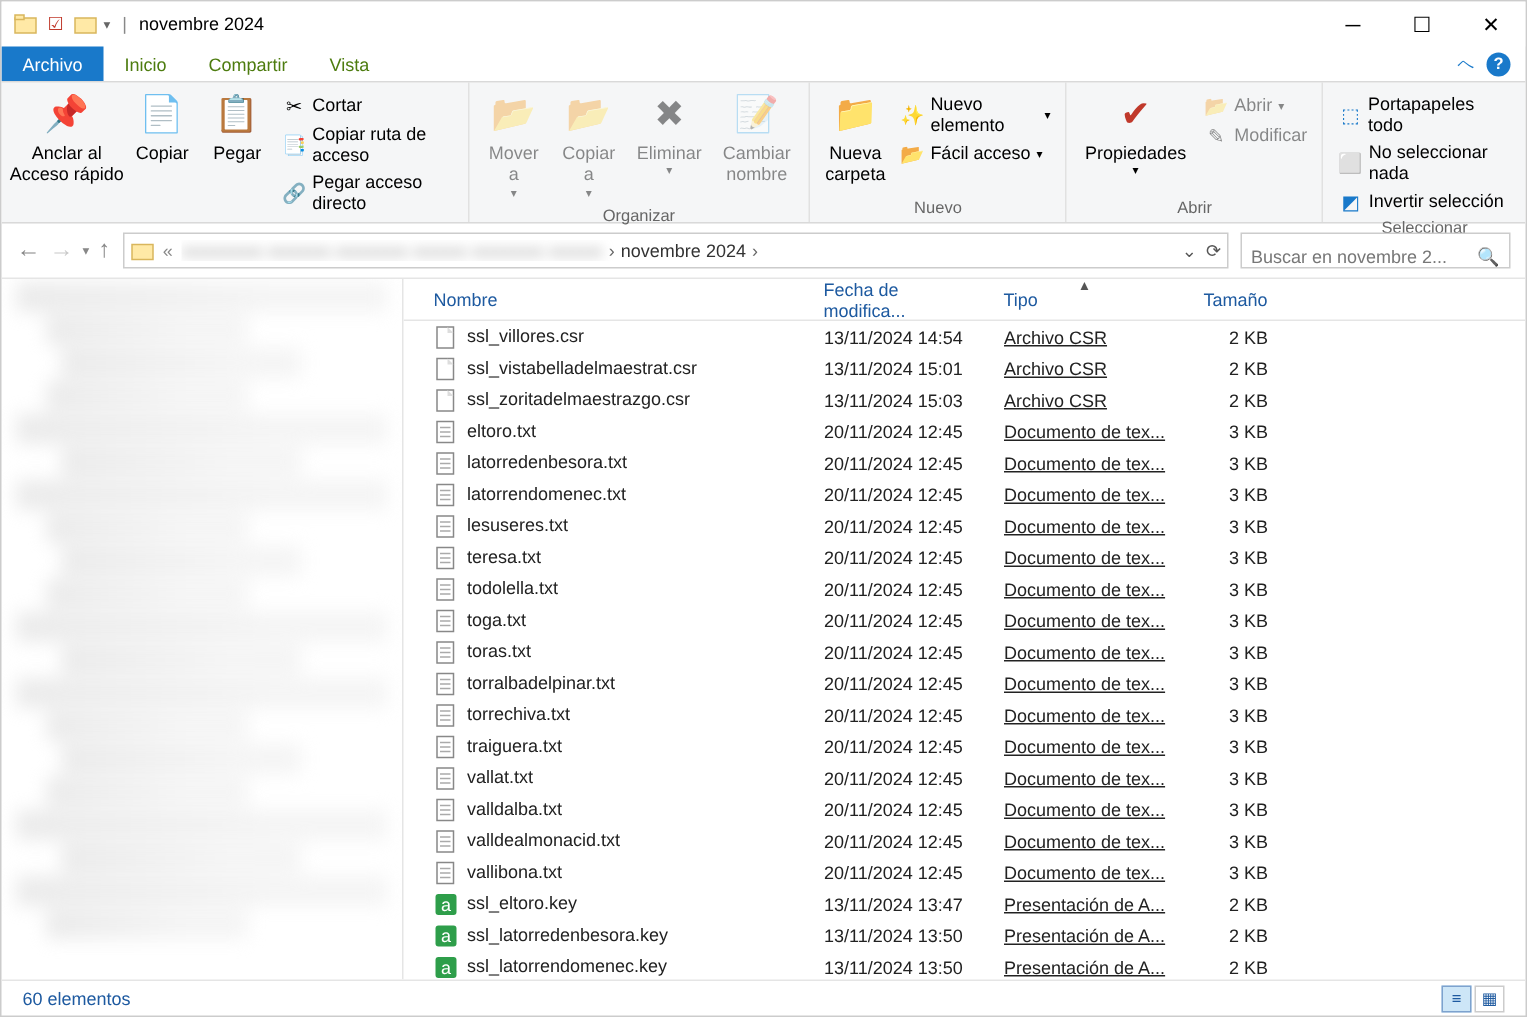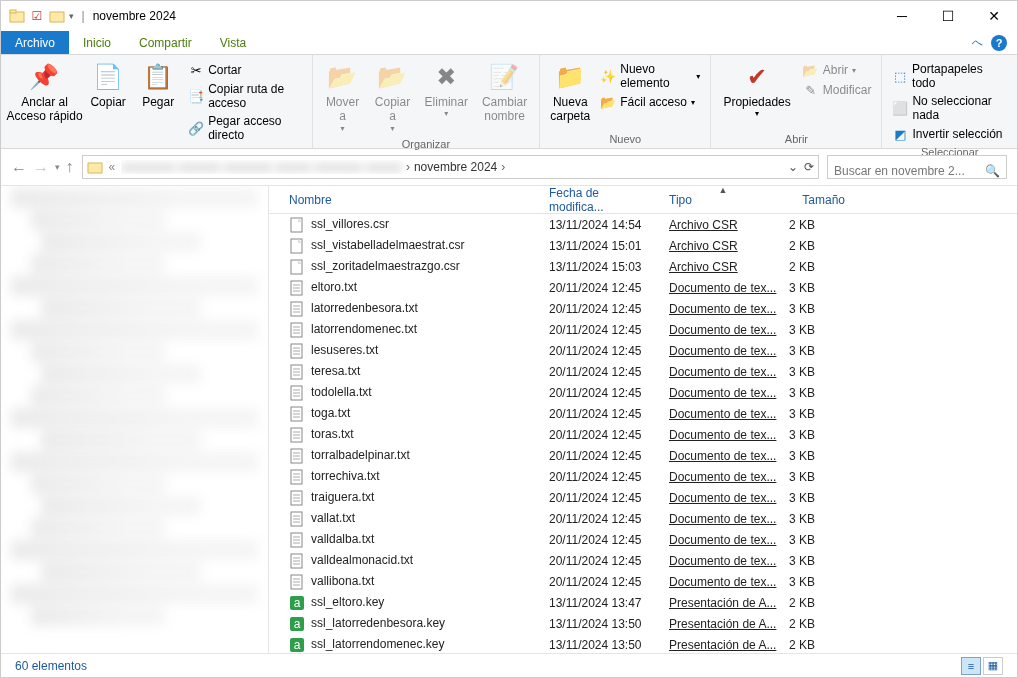--- a/index.html
+++ b/index.html
@@ -53,21 +53,21 @@
 .col.date { width: 120px; }
 .col.type { width: 120px; text-align: left; }
 .col.size { width: 80px; text-align: right; padding-right: 18px; }
 .sort-arrow { position: absolute; top: -8px; left: 50%; transform: translateX(-50%); font-size: 9px; color: #555; }
 .rows { flex: 1; overflow-y: auto; }
 .row { display: flex; height: 21px; align-items: center; padding-left: 14px; }
 .row .cell { padding: 0 6px; white-space: nowrap; overflow: hidden; text-overflow: ellipsis; color: #222; }
 .row .cell.name { width: 260px; display: flex; align-items: flex-start; gap: 6px; }
 .row .cell.date { width: 120px; }
 .row .cell.type { width: 120px; text-decoration: underline; }
-.row .cell.size { width: 80px; padding-right: 18px; }
+.row .cell.size { width: 80px; text-align: right; padding-right: 18px; }
 .file-ico { width: 16px; height: 16px; flex-shrink: 0; display: inline-flex; align-items: center; justify-content: center; }
 
 .statusbar { height: 24px; border-top: 1px solid #e5e5e5; display: flex; align-items: center; padding: 0 14px; color: #1e5aa0; }
 .statusbar .views { margin-left: auto; display: flex; gap: 2px; }
 .statusbar .views div { width: 20px; height: 18px; border: 1px solid #ccc; display: flex; align-items: center; justify-content: center; font-size: 11px; }
 .statusbar .views div.active { background: #cde6f7; border-color: #7da2ce; }
 
 svg { display: block; }
 </style>
 </head>

